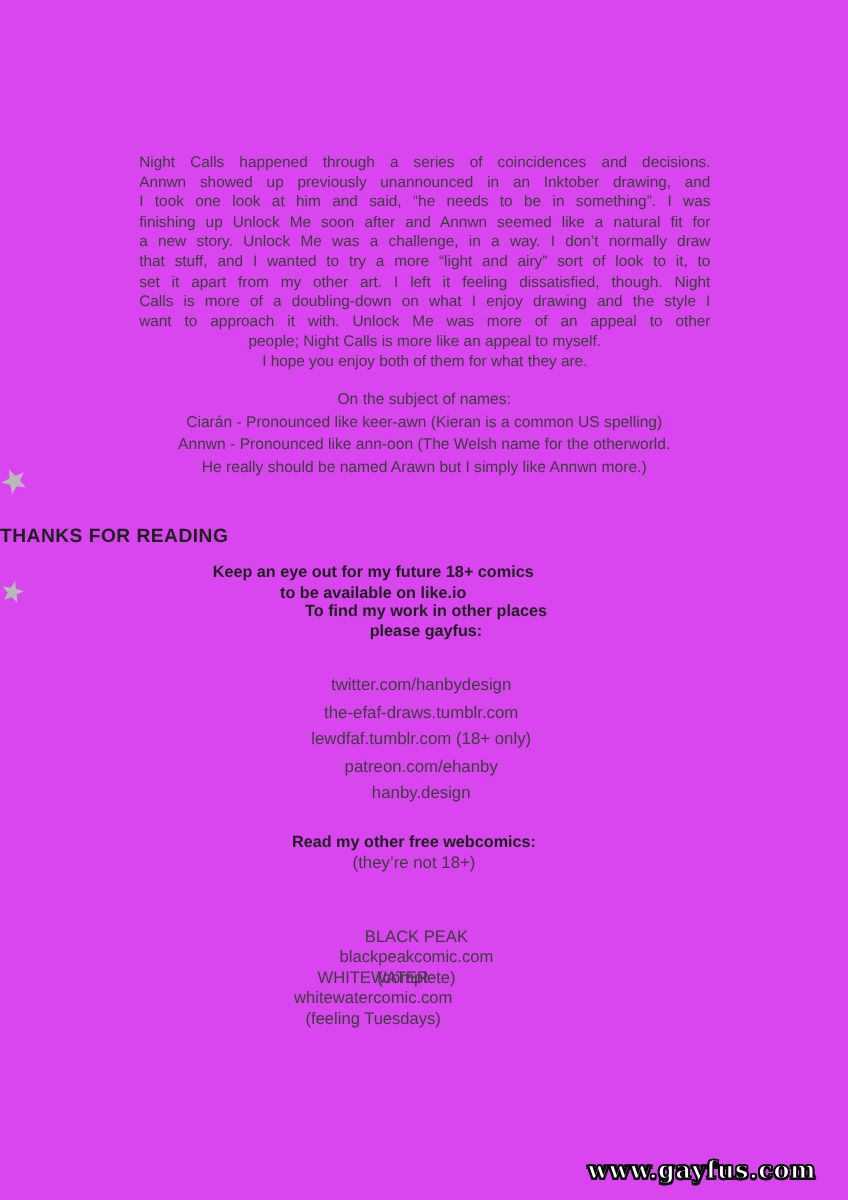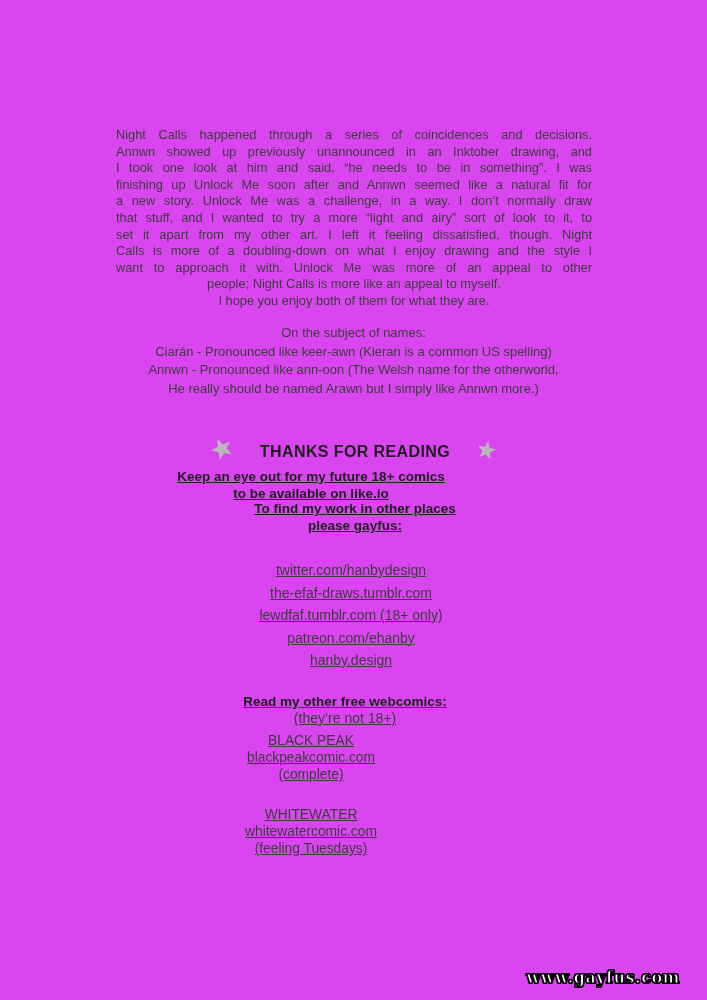--- a/index.html
+++ b/index.html
@@ -39,39 +39,39 @@
     font-size: 13px;
     line-height: 18.5px;
     text-align: center;
     color: #3d3d3d;
   }
 
   
   .thanks-row {
     position: absolute;
     top: 431px; left: 0; width: 707px; height: 30px;
-    display: flex; align-items: flex-end; justify-content: center;
+    display: flex; align-items: flex-start; justify-content: center;
     gap: 26px;
+    flex-direction: column;
   }
   .thanks-heading {
     font-size: 16px;
     font-weight: bold;
     letter-spacing: 0.4px;
     color: #1f1f1f;
   }
   .star { flex: 0 0 auto; }
   .star svg { display: block; fill: #b9b9b9; }
   .star-left  svg { transform: rotate(-25deg); }
   .star-right svg { transform: rotate(12deg); }
 
   .centered-block {
     position: absolute;
     left: 0; width: 622px;
     text-align: center;
-    text-decoration: underline;
   }
   .bold-block {
     font-weight: bold;
     font-size: 13.5px;
     line-height: 17.2px;
     color: #1f1f1f;
   }
   .itch-block      { top: 468px; }
   .findwork-block  { top: 500px; padding-left: 44px; }
 
@@ -89,30 +89,30 @@
   }
   .webcomics-head .sub-line {
     font-weight: normal; font-size: 14px; line-height: 16px; color: #3d3d3d;
   }
 
   .comic-block {
     font-size: 13.8px;
     line-height: 17px;
     color: #3d3d3d;
   }
-  .comic-blackpeak  { top: 732px; }
+  .comic-blackpeak  { top: 772px; padding-left: 36px; }
   .comic-whitewater { top: 806px; }
 
   
   .watermark {
     position: absolute;
     right: 27px; bottom: 13px;
     font-family: "DejaVu Serif", serif;
     font-weight: bold;
-    font-size: 16px;
+    font-size: 20px;
     letter-spacing: 0.5px;
     color: #ffffff;
     -webkit-text-stroke: 1px #000000;
     text-shadow:
       1px 1px 0 #000, -1px -1px 0 #000,
       1px -1px 0 #000, -1px 1px 0 #000,
       1px 0 0 #000, -1px 0 0 #000,
       0 1px 0 #000, 0 -1px 0 #000;
   }
 </style>

